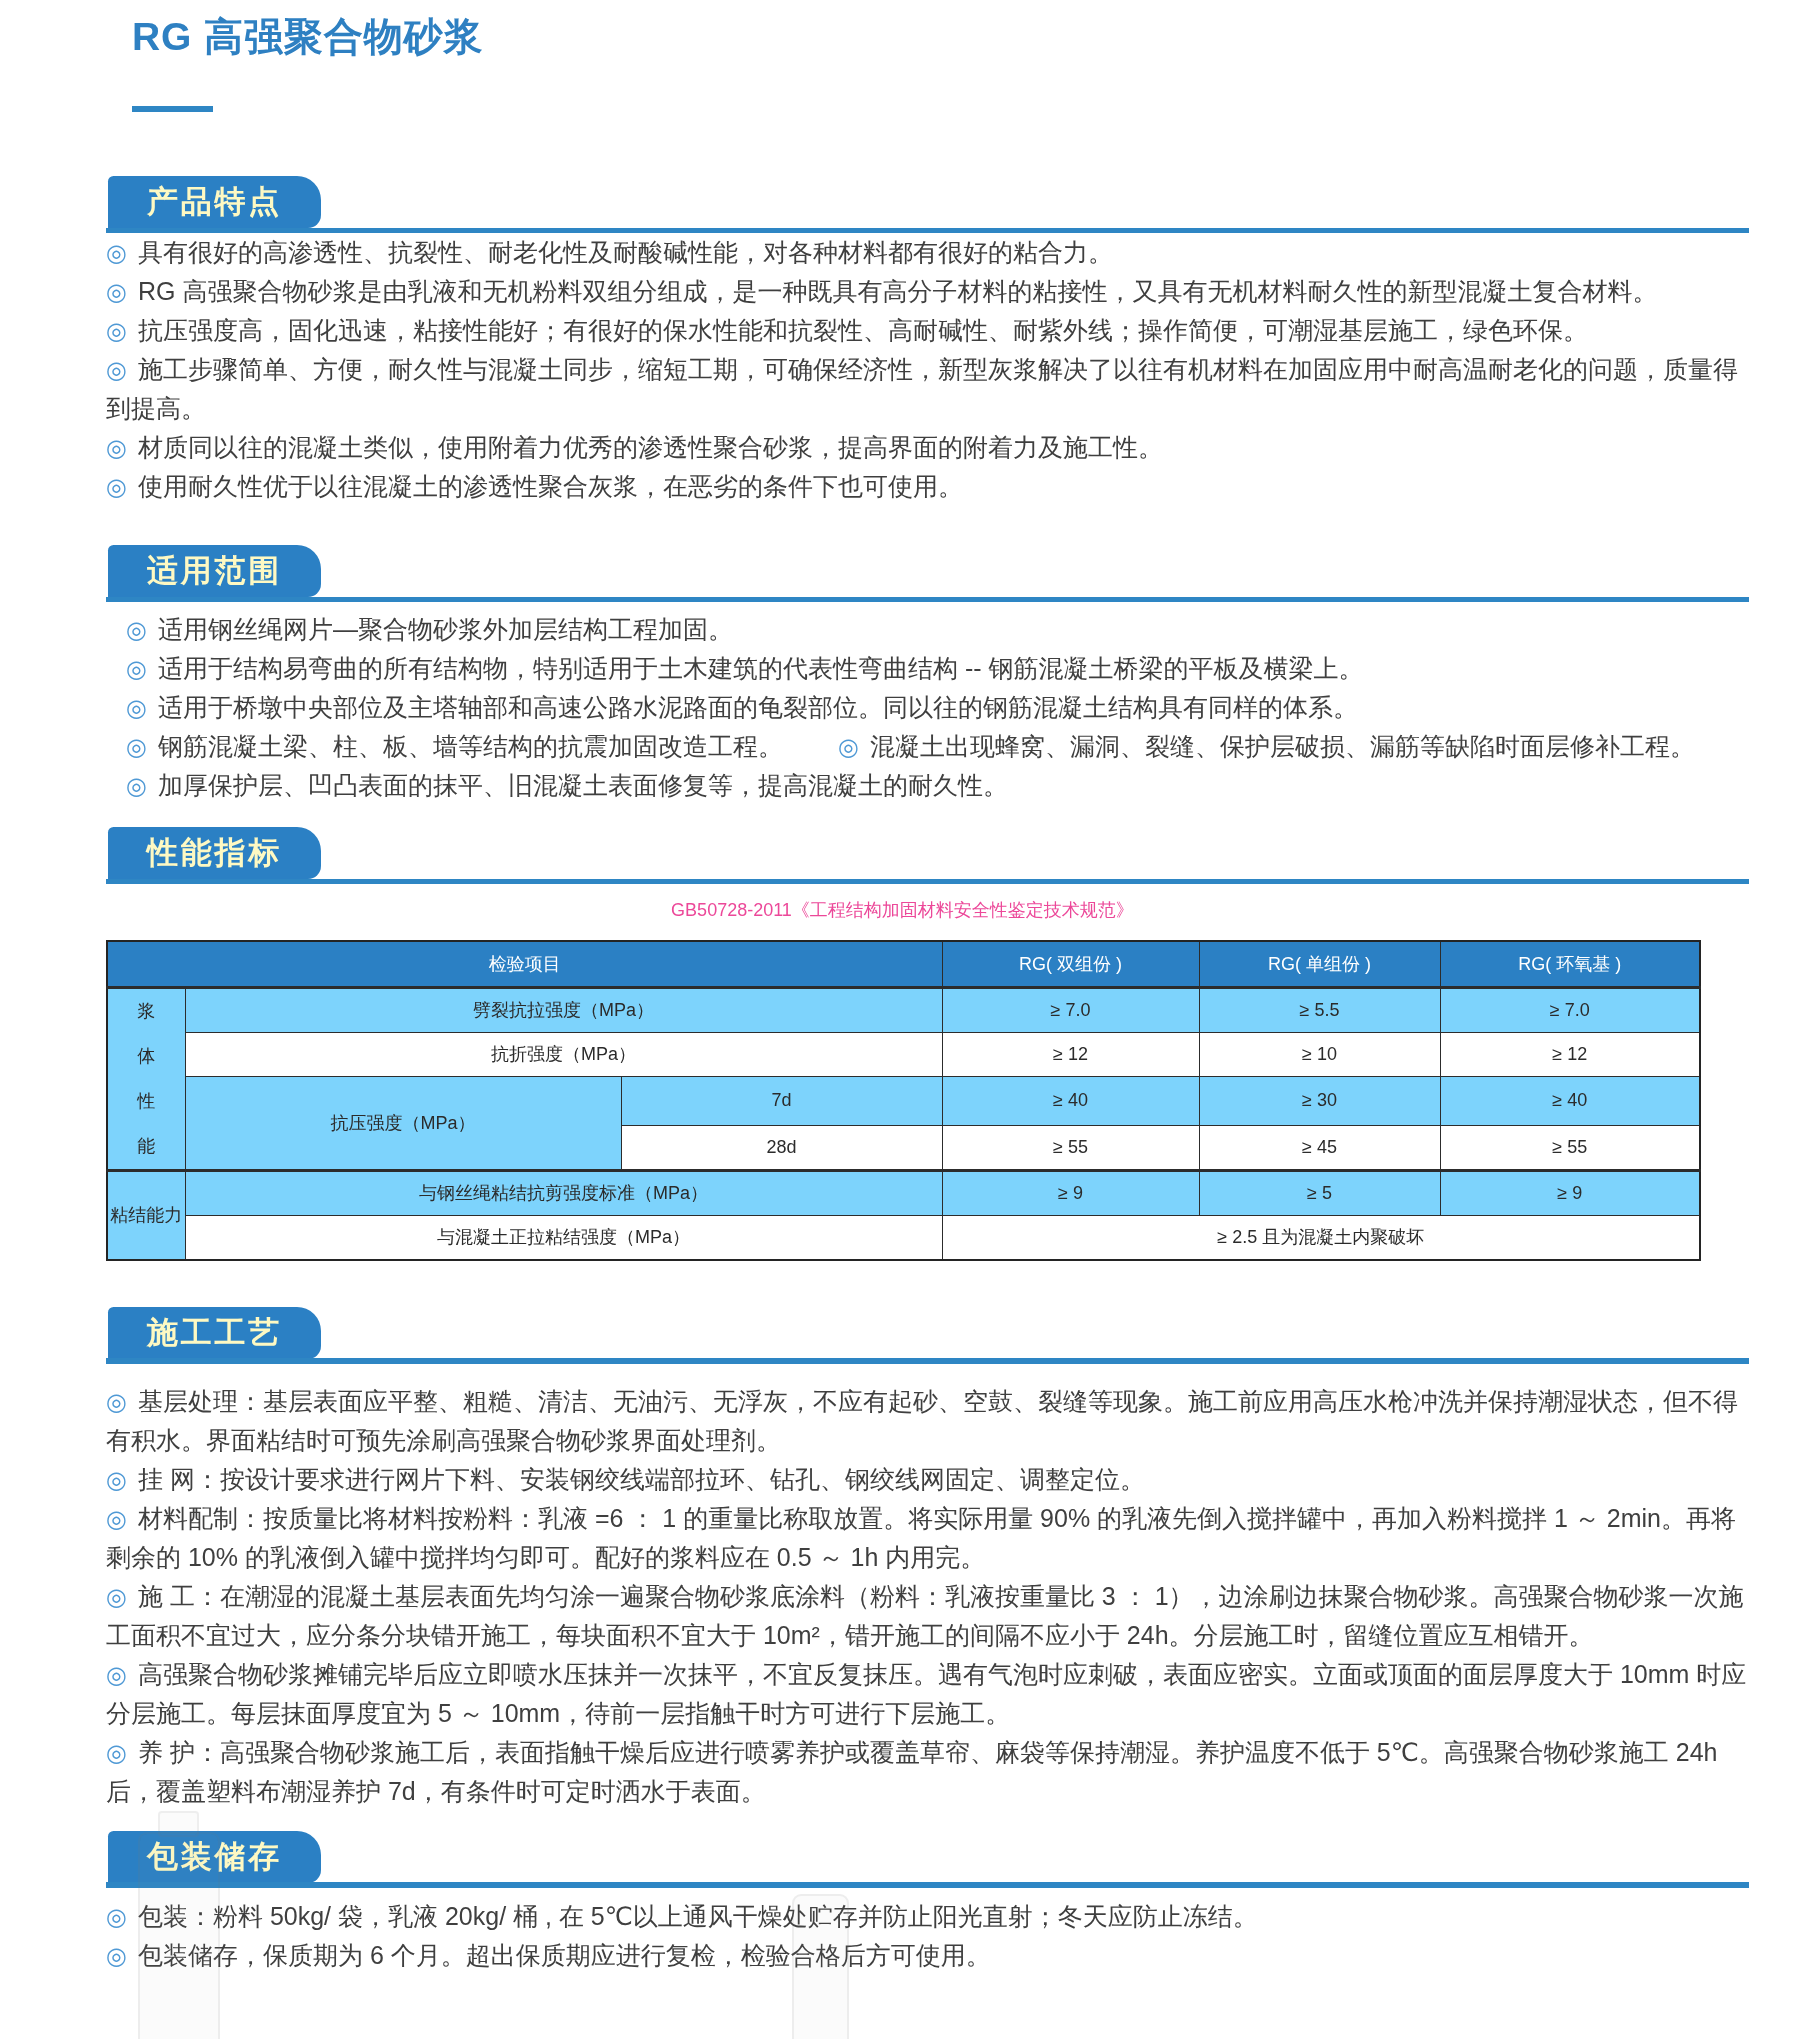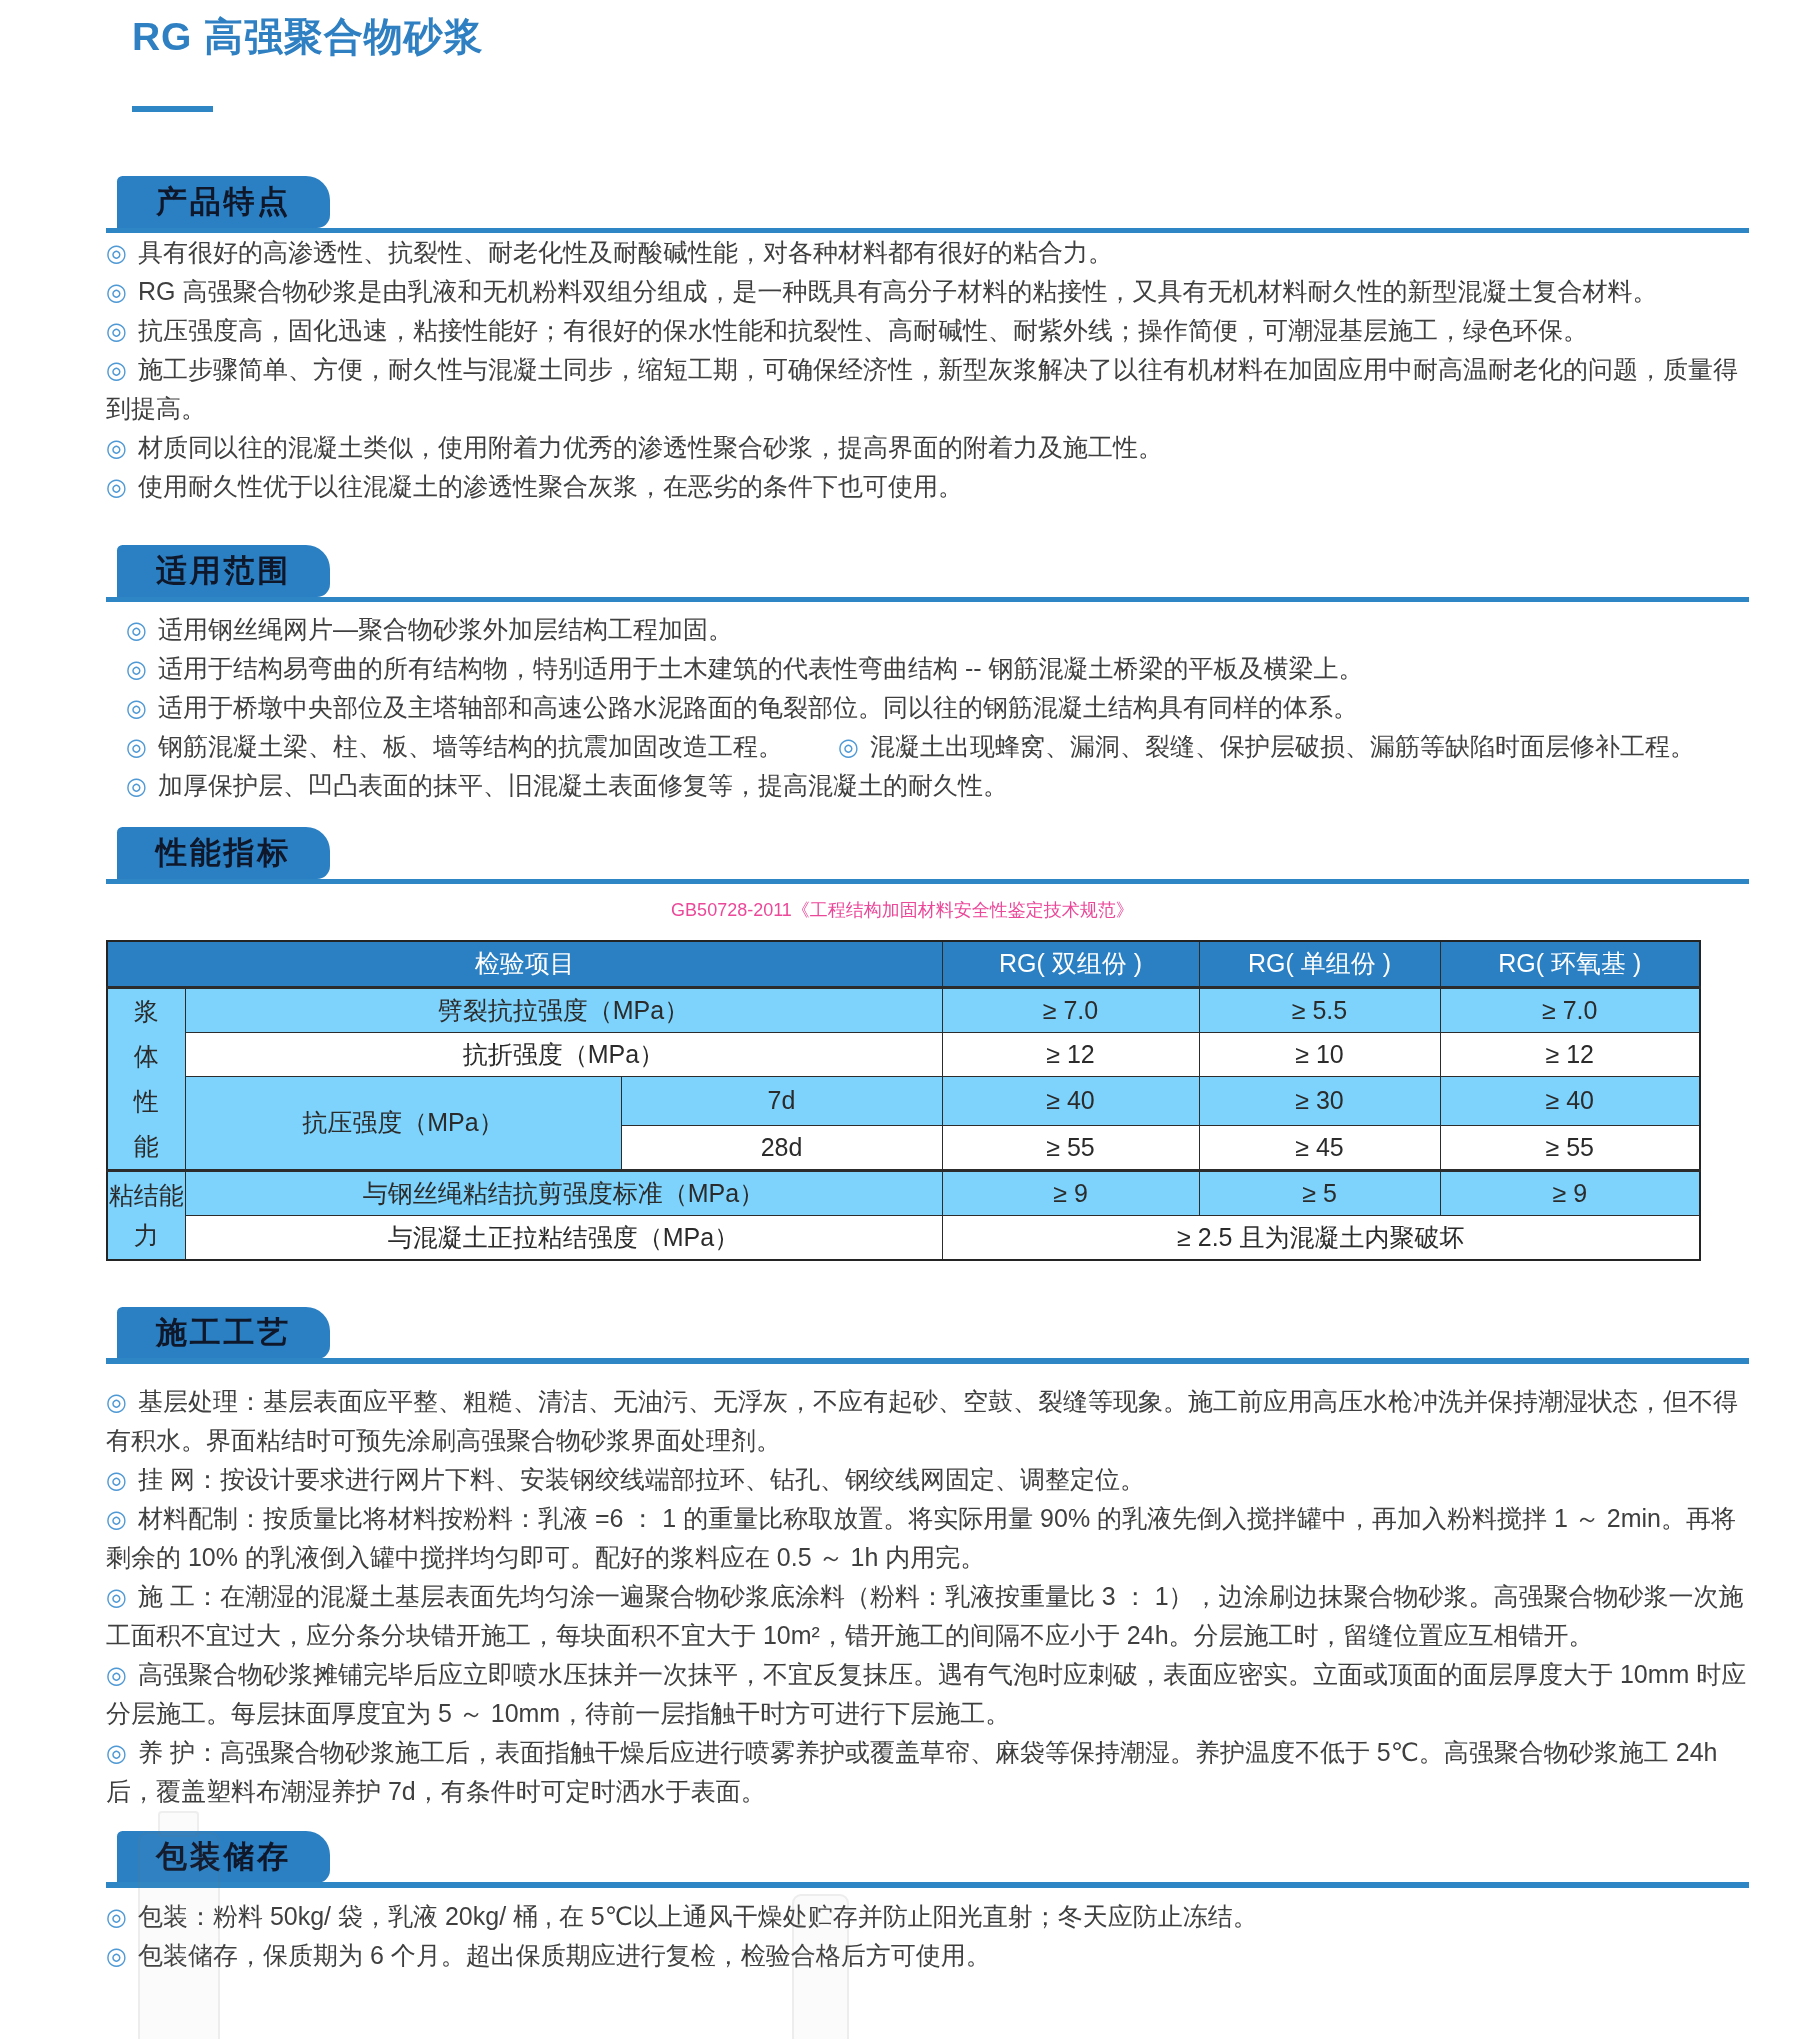--- a/index.html
+++ b/index.html
@@ -14,23 +14,23 @@
     margin:0 0 0 26px; font-size:39px; line-height:48px; font-weight:700;
     color:#2e80c2; letter-spacing:0.9px;
   }
   .title-underline {
     margin-left:26px; margin-top:45px; width:81px; height:6.4px; background:#2e86c4;
   }
 
   .section { margin:0; }
   .sec-head { position:relative; height:57px; }
   .badge {
-    position:absolute; left:11px; top:0; width:213px; height:52px;
+    position:absolute; left:2px; top:0; width:213px; height:52px;
     background:#2b80c4; border-radius:5.5px 24px 13px 0;
-    color:#0f172a; font-size:31px; font-weight:700; letter-spacing:2.8px;
+    color:#fef9c3; font-size:31px; font-weight:700; letter-spacing:2.8px;
     text-align:center; line-height:51px;
   }
   .rule { position:absolute; left:0; right:0; bottom:0; height:5.5px; background:#2e86c4; }
 
   .bullets { margin:0; }
   .bullets p.b { margin:0; font-size:25px; line-height:39px; color:#3f3f3f; }
   .mk { color:#4f99d5; margin-right:11px; font-size:24px; }
   .pair { display:flex; }
   .pair .pl { width:712px; flex:none; }
   .pair .pr { flex:1; }
@@ -48,21 +48,21 @@
   .tbl-caption {
     margin-top:13px; width:1593px; text-align:center;
     font-size:18px; line-height:27.5px; color:#ec4899;
   }
   table.perf {
     margin-top:14.7px; width:1593px; border-collapse:collapse;
     border:2.8px solid #242424; table-layout:fixed;
   }
   table.perf th, table.perf td {
     border:1.8px solid #2c2c2c; text-align:center; vertical-align:middle;
-    padding:0; font-size:25px; font-weight:400; color:#2b2b2b; height:43px;
+    padding:0; font-size:18px; font-weight:400; color:#2b2b2b; height:43px;
   }
   table.perf thead th {
     background:#2b80c4; color:#ffffff; height:44px; border-bottom-width:3.7px;
   }
   .gray { background:#7dd3fc; }
   .white { background:#ffffff; }
   .sep td, td.sep { border-bottom-width:3.7px !important; }
   .vspan { display:inline-block; width:27.5px; word-break:break-all; line-height:45px; }
   .vspan2 { display:inline-block; width:75px; word-break:break-all; line-height:40px; }
 

